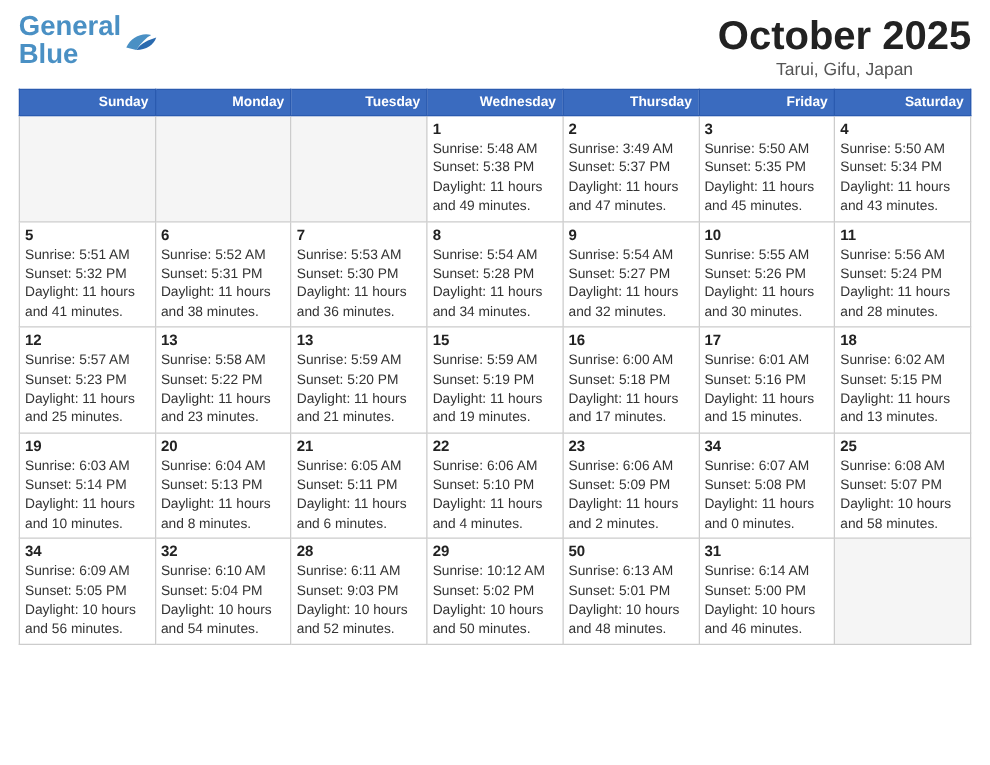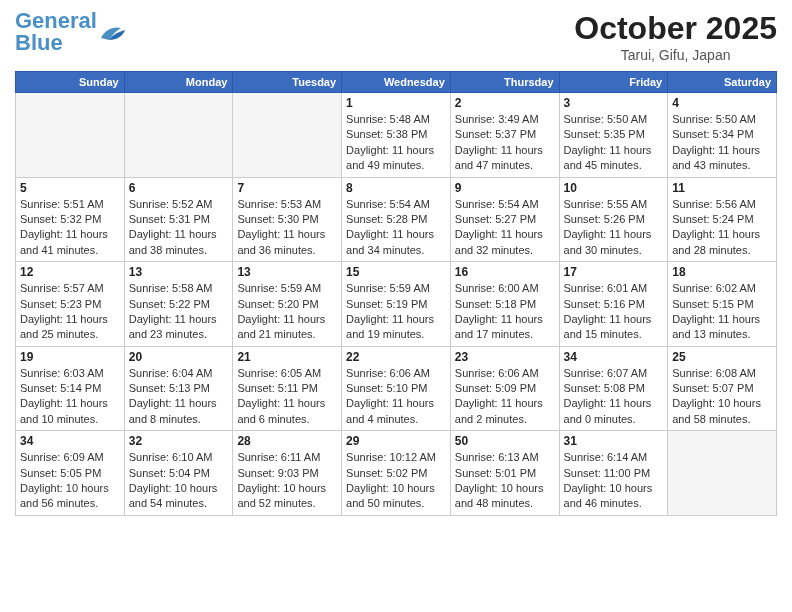--- a/index.html
+++ b/index.html
@@ -345,21 +345,21 @@
           <td>
             <div class="day-num">50</div>
             <div class="day-info">Sunrise: 6:13 AM
 Sunset: 5:01 PM
 Daylight: 10 hours
 and 48 minutes.</div>
           </td>
           <td>
             <div class="day-num">31</div>
             <div class="day-info">Sunrise: 6:14 AM
-Sunset: 11:00 PM
+Sunset: 5:00 PM
 Daylight: 10 hours
 and 46 minutes.</div>
           </td>
           <td class="empty"></td>
         </tr>
       </tbody>
   </table>
 </div>
 
 </body></html>

